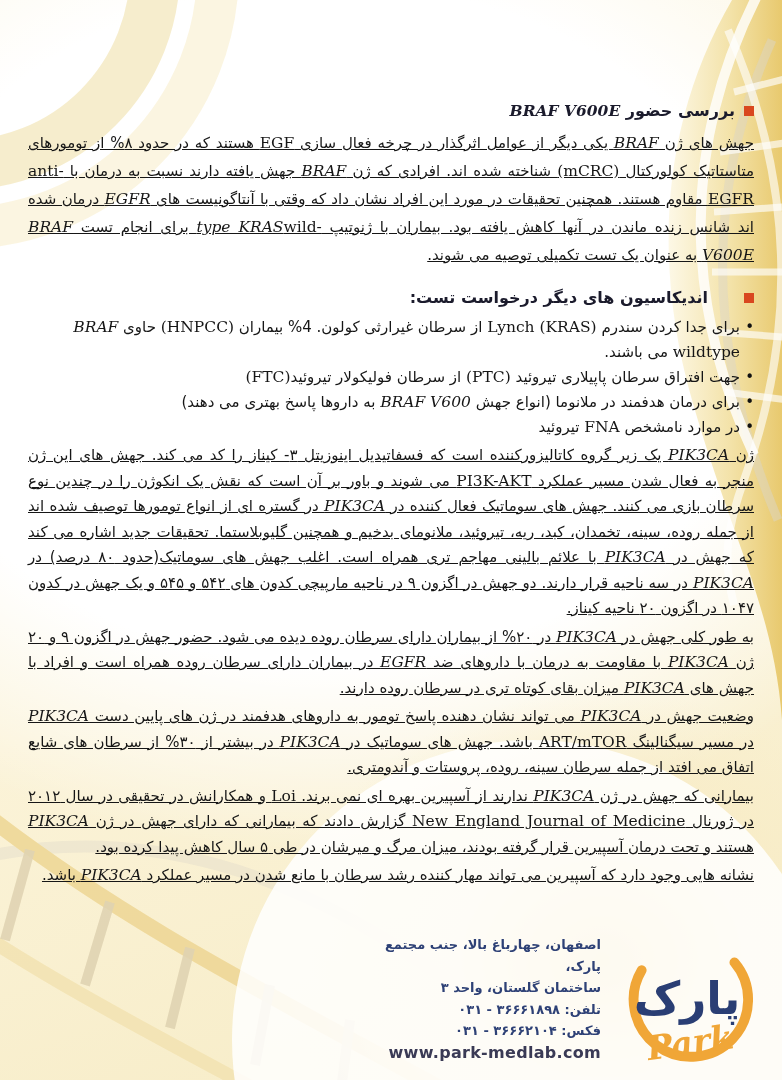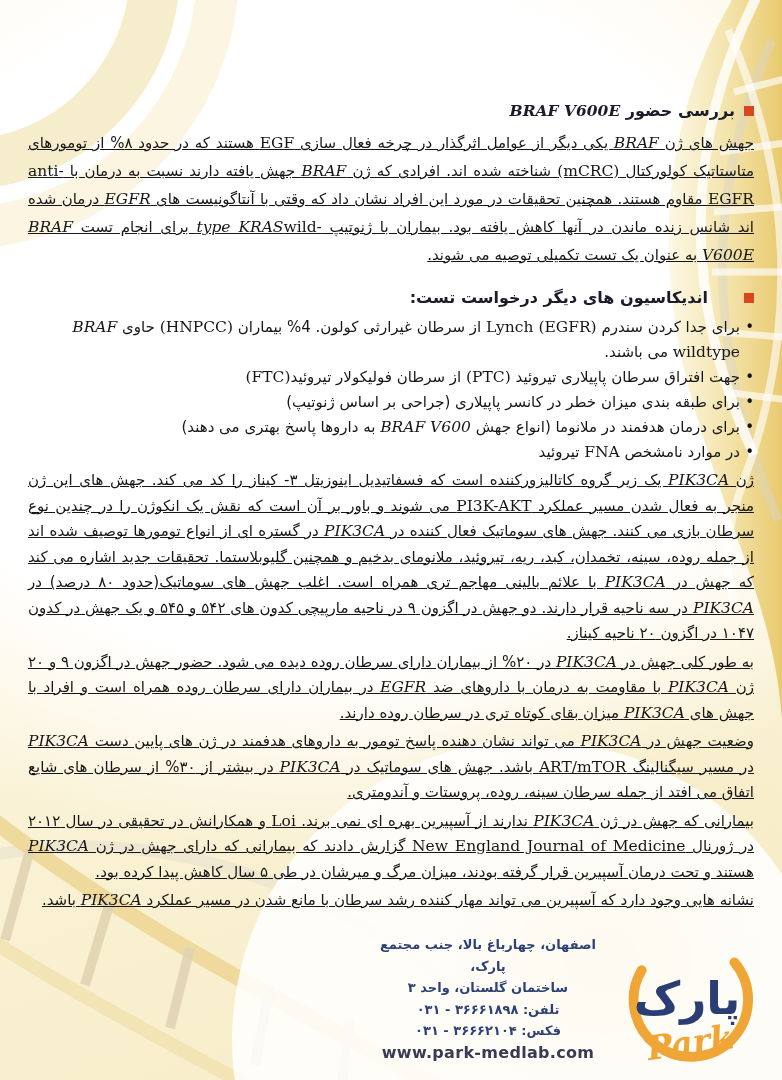--- a/index.html
+++ b/index.html
@@ -33,21 +33,21 @@
   .run-sr{font-family:"DejaVu Serif","Liberation Serif",serif;font-size:15.5px;text-align:center;}
   .heading .run-it{font-weight:700;}
   .bullets{list-style:none;margin:6px 0 0 0;padding:0;font-size:15px;line-height:25px;}
   .bullets li{position:relative;padding-right:14px;}
   .bullets li::before{content:"•";position:absolute;right:0;top:0;color:#111;}
   .h2gap{margin-top:4px;gap:36px;}
   .h3gap{margin-top:15px;}
   
   .footer{position:absolute;z-index:3;left:0;right:0;top:918px;height:162px;direction:rtl;}
   .logo{position:absolute;top:0;right:12px;width:158px;height:150px;}
-  .addr{position:absolute;top:16px;right:172px;width:244px;text-align:center;
+  .addr{position:absolute;top:16px;right:181px;width:244px;text-align:right;
     color:#2e4176;font-size:13px;line-height:21.5px;font-weight:700;}
   .addr .site{direction:ltr;font-weight:700;color:#3a3a55;font-size:16px;letter-spacing:.3px;}
 </style>
 </head>
 <body>
 
 <div class="page">
 
   <div class="bg">
     <div class="bg-grad"></div>
@@ -106,23 +106,22 @@
     </div>
 
     <p class="para"><span class="run-fa">جهش های ژن </span><span class="run-it" dir="ltr">BRAF</span><span class="run-fa"> یکی دیگر از عوامل اثرگذار در چرخه فعال سازی </span><span class="run-sr" dir="ltr">EGF</span><span class="run-fa"> هستند که در حدود ۸% از تومورهای متاستاتیک کولورکتال </span><span class="run-sr" dir="ltr">(mCRC)</span><span class="run-fa"> شناخته شده اند. افرادی که ژن </span><span class="run-it" dir="ltr">BRAF</span><span class="run-fa"> جهش یافته دارند نسبت به درمان با </span><span class="run-sr" dir="ltr">anti-EGFR</span><span class="run-fa"> مقاوم هستند. همچنین تحقیقات در مورد این افراد نشان داد که وقتی با آنتاگونیست های </span><span class="run-it" dir="ltr">EGFR</span><span class="run-fa"> درمان شده اند شانس زنده ماندن در آنها کاهش یافته بود. بیماران با ژنوتیپ </span><span class="run-sr" dir="ltr">wild-</span><span class="run-it" dir="ltr">type KRAS</span><span class="run-fa"> برای انجام تست </span><span class="run-it" dir="ltr">BRAF V600E</span><span class="run-fa"> به عنوان یک تست تکمیلی توصیه می شوند.</span></p>
 
     <div class="heading h2gap" style="margin-top:18px">
       <span class="sq"></span>
       <span><span class="run-fa">اندیکاسیون های دیگر درخواست تست:</span></span>
     </div>
 
     <ul class="bullets">
-      <li><span class="run-fa">برای جدا کردن سندرم </span><span class="run-sr" dir="ltr">Lynch (EGFR)</span><span class="run-fa"> از سرطان غیرارثی کولون. 4% بیماران </span><span class="run-sr" dir="ltr">(HNPCC)</span><span class="run-fa"> حاوی </span><span class="run-it" dir="ltr">BRAF</span><span class="run-sr" dir="ltr"> wildtype</span><span class="run-fa"> می باشند.</span></li>
+      <li><span class="run-fa">برای جدا کردن سندرم </span><span class="run-sr" dir="ltr">Lynch (KRAS)</span><span class="run-fa"> از سرطان غیرارثی کولون. 4% بیماران </span><span class="run-sr" dir="ltr">(HNPCC)</span><span class="run-fa"> حاوی </span><span class="run-it" dir="ltr">BRAF</span><span class="run-sr" dir="ltr"> wildtype</span><span class="run-fa"> می باشند.</span></li>
       <li><span class="run-fa">جهت افتراق سرطان پاپیلاری تیروئید </span><span class="run-sr" dir="ltr">(PTC)</span><span class="run-fa"> از سرطان فولیکولار تیروئید</span><span class="run-sr" dir="ltr">(FTC)</span></li>
-      <li><span class="run-fa">برای طبقه بندی میزان خطر در کانسر پاپیلاری (جراحی بر اساس ژنوتیپ)</span></li>
       <li><span class="run-fa">برای درمان هدفمند در ملانوما (انواع جهش </span><span class="run-it" dir="ltr">BRAF V600</span><span class="run-fa"> به داروها پاسخ بهتری می دهند)</span></li>
       <li><span class="run-fa">در موارد نامشخص </span><span class="run-sr" dir="ltr">FNA</span><span class="run-fa"> تیروئید</span></li>
     </ul>
 
 
     <p class="para tight"><span class="run-fa">ژن </span><span class="run-it" dir="ltr">PIK3CA</span><span class="run-fa"> یک زیر گروه کاتالیزورکننده است که فسفاتیدیل اینوزیتل ۳- کیناز را کد می کند. جهش های این ژن منجر به فعال شدن مسیر عملکرد </span><span class="run-sr" dir="ltr">PI3K-AKT</span><span class="run-fa"> می شوند و باور بر آن است که نقش یک انکوژن را در چندین نوع سرطان بازی می کنند. جهش های سوماتیک فعال کننده در </span><span class="run-it" dir="ltr">PIK3CA</span><span class="run-fa"> در گستره ای از انواع تومورها توصیف شده اند از جمله روده، سینه، تخمدان، کبد، ریه، تیروئید، ملانومای بدخیم و همچنین گلیوبلاستما. تحقیقات جدید اشاره می کند که جهش در </span><span class="run-it" dir="ltr">PIK3CA</span><span class="run-fa"> با علائم بالینی مهاجم تری همراه است. اغلب جهش های سوماتیک(حدود ۸۰ درصد) در </span><span class="run-it" dir="ltr">PIK3CA</span><span class="run-fa"> در سه ناحیه قرار دارند. دو جهش در اگزون ۹ در ناحیه مارپیچی کدون های ۵۴۲ و ۵۴۵ و یک جهش در کدون ۱۰۴۷ در اگزون ۲۰ ناحیه کیناز.</span></p>
     <p class="para tight"><span class="run-fa">به طور کلی جهش در </span><span class="run-it" dir="ltr">PIK3CA</span><span class="run-fa"> در ۲۰% از بیماران دارای سرطان روده دیده می شود. حضور جهش در اگزون ۹ و ۲۰ ژن </span><span class="run-it" dir="ltr">PIK3CA</span><span class="run-fa"> با مقاومت به درمان با داروهای ضد </span><span class="run-it" dir="ltr">EGFR</span><span class="run-fa"> در بیماران دارای سرطان روده همراه است و افراد با جهش های </span><span class="run-it" dir="ltr">PIK3CA</span><span class="run-fa"> میزان بقای کوتاه تری در سرطان روده دارند.</span></p>
     <p class="para tight"><span class="run-fa">وضعیت جهش در </span><span class="run-it" dir="ltr">PIK3CA</span><span class="run-fa"> می تواند نشان دهنده پاسخ تومور به داروهای هدفمند در ژن های پایین دست </span><span class="run-it" dir="ltr">PIK3CA</span><span class="run-fa"> در مسیر سیگنالینگ </span><span class="run-sr" dir="ltr">ART/mTOR</span><span class="run-fa"> باشد. جهش های سوماتیک در </span><span class="run-it" dir="ltr">PIK3CA</span><span class="run-fa"> در بیشتر از ۳۰% از سرطان های شایع اتفاق می افتد از جمله سرطان سینه، روده، پروستات و آندومتری.</span></p>
     <p class="para tight"><span class="run-fa">بیمارانی که جهش در ژن </span><span class="run-it" dir="ltr">PIK3CA</span><span class="run-fa"> ندارند از آسپیرین بهره ای نمی برند. </span><span class="run-sr" dir="ltr">Loi</span><span class="run-fa"> و همکارانش در تحقیقی در سال ۲۰۱۲ در ژورنال </span><span class="run-sr" dir="ltr">New England Journal of Medicine</span><span class="run-fa"> گزارش دادند که بیمارانی که دارای جهش در ژن </span><span class="run-it" dir="ltr">PIK3CA</span><span class="run-fa"> هستند و تحت درمان آسپیرین قرار گرفته بودند، میزان مرگ و میرشان در طی ۵ سال کاهش پیدا کرده بود.</span></p>
     <p class="para tight"><span class="run-fa">نشانه هایی وجود دارد که آسپیرین می تواند مهار کننده رشد سرطان با مانع شدن در مسیر عملکرد </span><span class="run-it" dir="ltr">PIK3CA</span><span class="run-fa"> باشد.</span></p>

